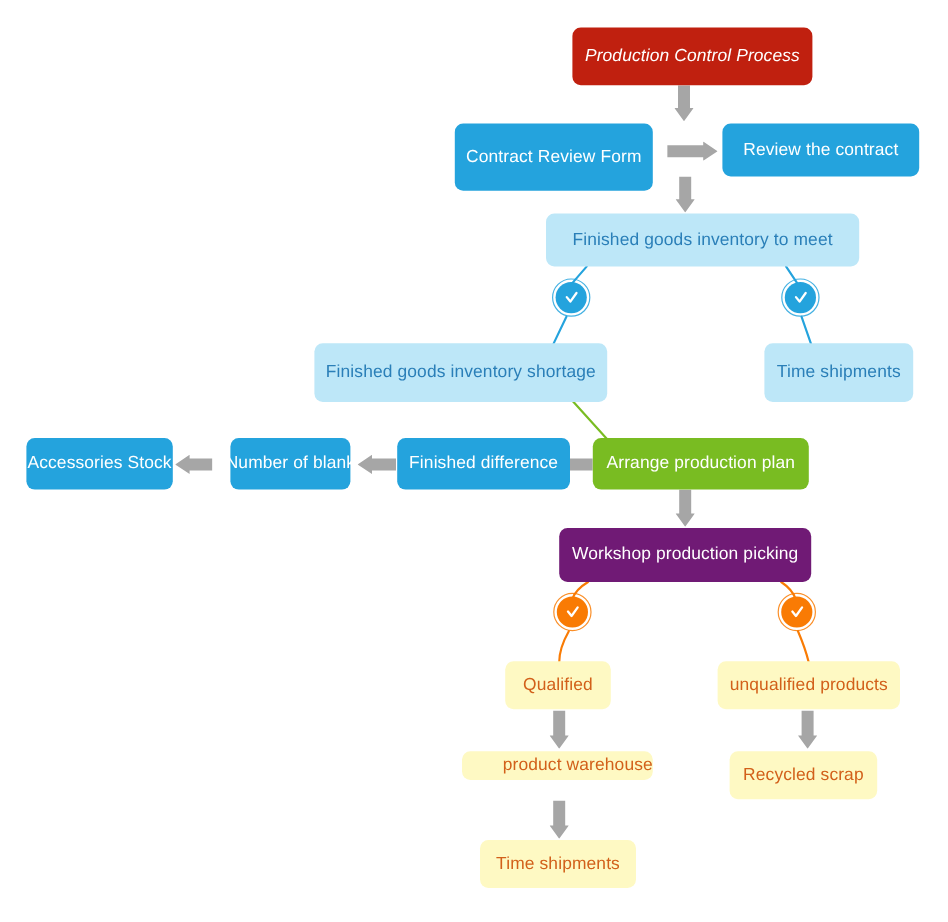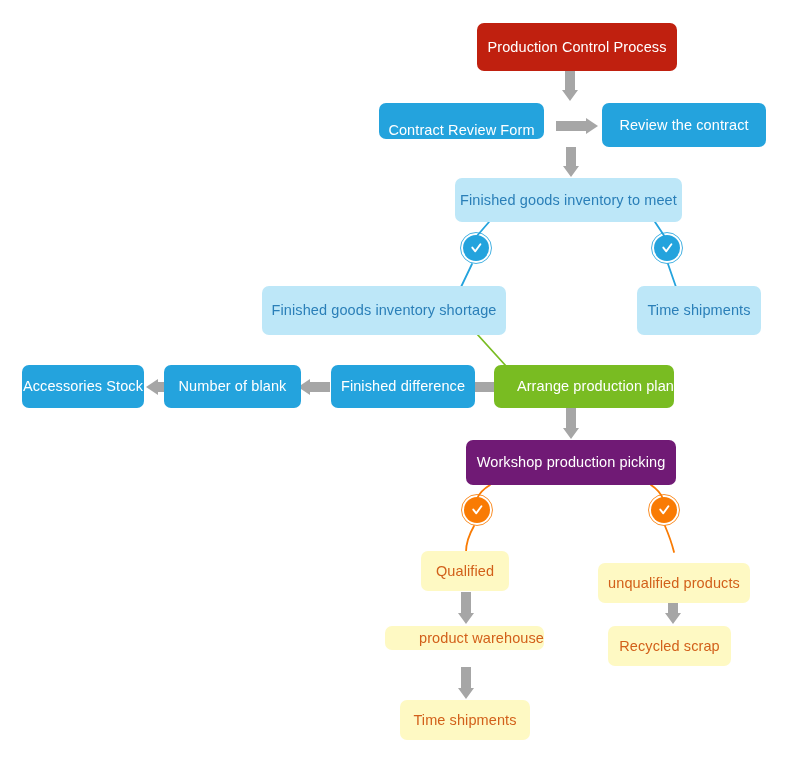--- a/index.html
+++ b/index.html
@@ -17,21 +17,21 @@
     display:flex;align-items:center;justify-content:center;
     box-sizing:border-box;
     border-radius:7px;
     font-size:14.5px;
     line-height:1.15;
     text-align:center;
     white-space:nowrap;
     letter-spacing:.1px;
     z-index:5;
   }
-  .n-red   {background:#c0200f;color:#ffffff;}
+  .n-red   {background:#c0200f;color:#ffffff;font-style:italic;}
   .n-blue  {background:#24a3dd;color:#ffffff;}
   .n-lblue {background:#bde7f8;color:#2a7fb8;}
   .n-green {background:#79bc22;color:#ffffff;}
   .n-orange{background:#701a75;color:#ffffff;}
   .n-lorng {background:#fef9c3;color:#d2601a;}
 
   
   #links{position:absolute;left:0;top:0;width:790px;height:768px;z-index:2;}
 
   
@@ -99,54 +99,54 @@
         </svg></div>
       <div style="position: absolute; left: 458px; top: 667px; z-index: 3;"><svg width="16" height="32" viewBox="0 0 16 32">
           <polygon points="3,0 13,0 13,21 16,21 8,32 0,21 3,21" fill="#a6a6a6"></polygon>
         </svg></div>
     </div>
 
   <div id="node-layer">
       <div class="node n-red" style="left: 477px; top: 23px; width: 200px; height: 48px;">
         <span>Production Control Process</span>
       </div>
-      <div class="node n-blue" style="left: 379px; top: 103px; width: 165px; height: 36px; align-items: flex-end;">
+      <div class="node n-blue" style="left: 379px; top: 103px; width: 165px; height: 56px;">
         <span>Contract Review Form</span>
       </div>
       <div class="node n-blue" style="left: 602px; top: 103px; width: 164px; height: 44px;">
         <span>Review the contract</span>
       </div>
-      <div class="node n-lblue" style="left: 455px; top: 178px; width: 227px; height: 44px;">
+      <div class="node n-lblue" style="left: 455px; top: 178px; width: 261px; height: 44px;">
         <span>Finished goods inventory to meet</span>
       </div>
       <div class="node n-lblue" style="left: 262px; top: 286px; width: 244px; height: 49px;">
         <span>Finished goods inventory shortage</span>
       </div>
       <div class="node n-lblue" style="left: 637px; top: 286px; width: 124px; height: 49px;">
         <span>Time shipments</span>
       </div>
-      <div class="node n-green" style="left: 494px; top: 365px; width: 180px; height: 43px; justify-content: flex-end;">
+      <div class="node n-green" style="left: 494px; top: 365px; width: 180px; height: 43px;">
         <span>Arrange production plan</span>
       </div>
       <div class="node n-blue" style="left: 331px; top: 365px; width: 144px; height: 43px;">
         <span>Finished difference</span>
       </div>
-      <div class="node n-blue" style="left: 164px; top: 365px; width: 137px; height: 43px;">
+      <div class="node n-blue" style="left: 192px; top: 365px; width: 100px; height: 43px;">
         <span>Number of blank</span>
       </div>
       <div class="node n-blue" style="left: 22px; top: 365px; width: 122px; height: 43px;">
         <span>Accessories Stock</span>
       </div>
       <div class="node n-orange" style="left: 466px; top: 440px; width: 210px; height: 45px;">
         <span>Workshop production picking</span>
       </div>
       <div class="node n-lorng" style="left: 421px; top: 551px; width: 88px; height: 40px;">
         <span>Qualified</span>
       </div>
-      <div class="node n-lorng" style="left: 598px; top: 551px; width: 152px; height: 40px; margin-top: 12px;">
+      <div class="node n-lorng" style="left: 598px; top: 551px; width: 152px; height: 40px;">
         <span>unqualified products</span>
       </div>
       <div class="node n-lorng" style="left: 385px; top: 626px; width: 159px; height: 24px; justify-content: flex-end;">
         <span>product warehouse</span>
       </div>
       <div class="node n-lorng" style="left: 608px; top: 626px; width: 123px; height: 40px;">
         <span>Recycled scrap</span>
       </div>
       <div class="node n-lorng" style="left: 400px; top: 700px; width: 130px; height: 40px;">
         <span>Time shipments</span>

